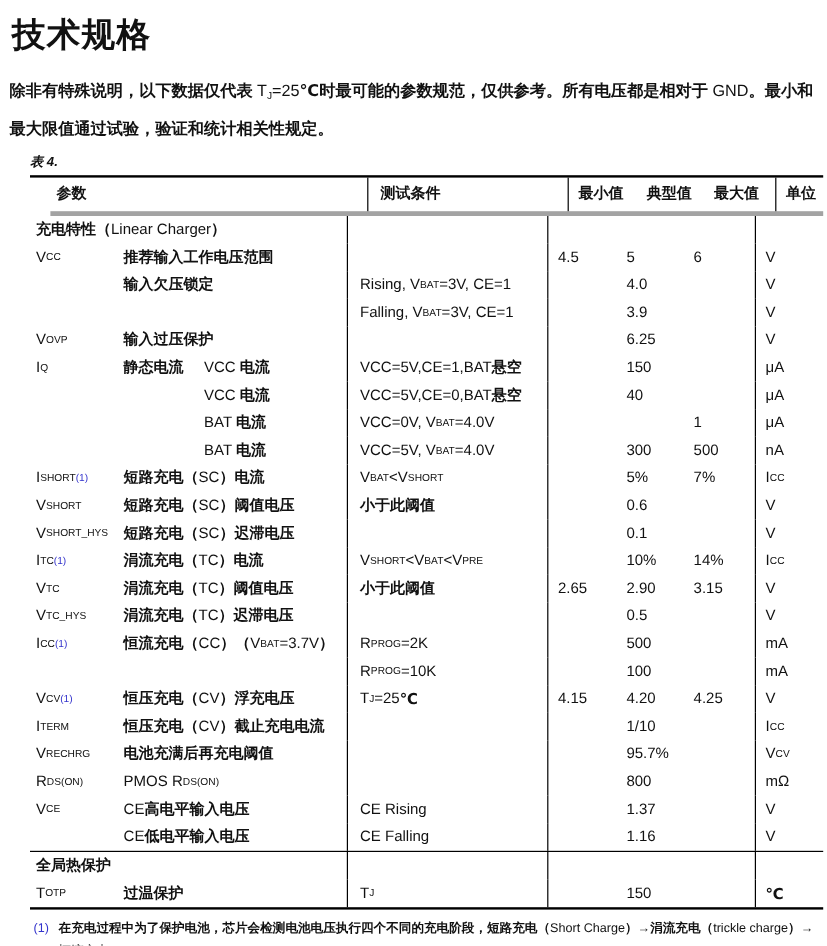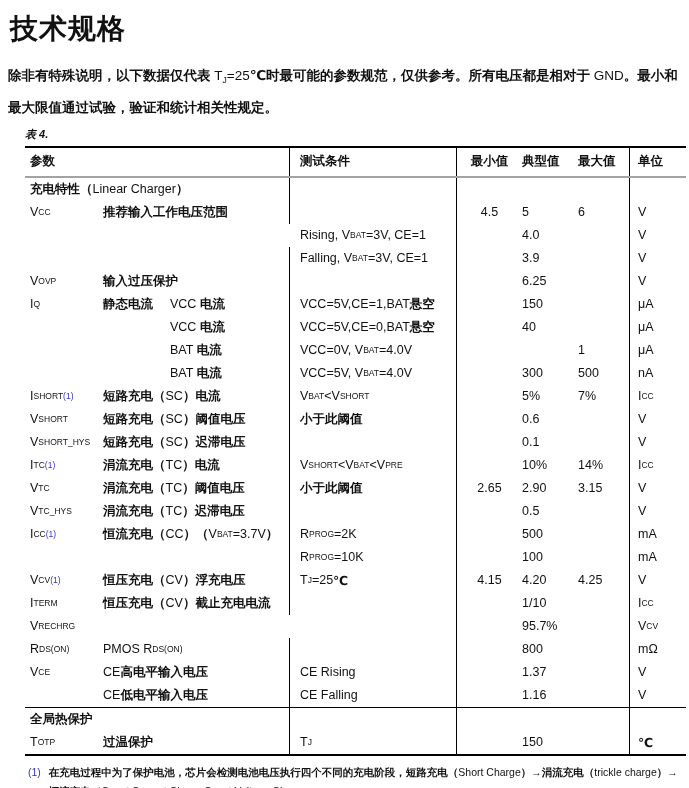--- a/index.html
+++ b/index.html
@@ -7,29 +7,29 @@
        font-family:"Liberation Sans","DejaVu Sans",sans-serif;}
   .page{padding:8px 0 0 8px;}
   h1{font-size:28px;font-weight:700;margin:2px 0 14px 2px;letter-spacing:1px;}
   .intro{width:676px;font-size:13.5px;line-height:27px;margin:0 0 6px 0;}
   .cjk{font-weight:700;}
   .caption{margin:2px 0 4px 17px;font-size:11px;font-style:italic;font-weight:700;}
   .spec-table{margin-left:17px;width:661px;
               border-top:2px solid #000;border-bottom:2px solid #000;}
   .trow{display:grid;grid-template-columns:78px 187px 167px 57px 56px 60px 56px;}
   .trow.rule-top{border-top:1.5px solid #000;}
-  .hrow{border-bottom:2px solid #a3a3a3;}
+  .hrow{border-bottom:4px solid #a3a3a3;margin-left:17px;}
   .c{display:flex;align-items:center;height:23px;font-size:12.5px;white-space:nowrap;}
   .hrow .c{height:28px;font-weight:700;}
   .br{border-right:1px solid #000;}
   .c-param{grid-column:1/3;padding-left:5px;}
   .c-sym{grid-column:1;padding-left:5px;}
   .c-desc{grid-column:2;}
   .c-cond{grid-column:3;padding-left:10px;align-items:center;}
-  .c-min{grid-column:4;padding-left:8px;justify-content:center;}
+  .c-min{grid-column:4;padding-left:8px;}
   .c-typ{grid-column:5;padding-left:8px;}
   .c-max{grid-column:6;padding-left:8px;}
   .c-unit{grid-column:7;padding-left:8px;}
   .d1{display:inline-block;width:67px;}
   sub{font-size:8.5px;vertical-align:-2.5px;letter-spacing:0;}
   sup{font-size:8.5px;vertical-align:3.5px;}
   sup.fnref{color:var(--link,#3333cc);}
   .footnote{display:flex;margin:7px 0 0 20px;width:652px;
             font-size:10.5px;line-height:19px;}
   .fn-num{color:var(--link,#3333cc);margin-right:8px;white-space:nowrap;}
@@ -78,20 +78,23 @@
           <span class="cjk">推荐输入工作电压范围</span>
         </div>
         <div class="c c-cond br"></div>
         <div class="c c-min">4.5</div>
         <div class="c c-typ">5</div>
         <div class="c c-max br">6</div>
         <div class="c c-unit">V</div>
       </div>
       <div class="trow">
         <div class="c c-sym"></div>
+        <div class="c c-desc br">
+          <span class="cjk">输入欠压锁定</span>
+        </div>
         <div class="c c-cond br">Rising, V<sub>BAT</sub>=3V, CE=1</div>
         <div class="c c-min"></div>
         <div class="c c-typ">4.0</div>
         <div class="c c-max br"></div>
         <div class="c c-unit">V</div>
       </div>
       <div class="trow">
         <div class="c c-sym"></div>
         <div class="c c-desc br"></div>
         <div class="c c-cond br">Falling, V<sub>BAT</sub>=3V, CE=1</div>
@@ -248,20 +251,23 @@
         <div class="c c-sym">I<sub>TERM</sub></div>
         <div class="c c-desc br"><span class="cjk">恒压充电（</span>CV<span class="cjk">）截止充电电流</span></div>
         <div class="c c-cond br"></div>
         <div class="c c-min"></div>
         <div class="c c-typ">1/10</div>
         <div class="c c-max br"></div>
         <div class="c c-unit">I<sub>CC</sub></div>
       </div>
       <div class="trow">
         <div class="c c-sym">V<sub>RECHRG</sub></div>
+        <div class="c c-desc br">
+          <span class="cjk">电池充满后再充电阈值</span>
+        </div>
         <div class="c c-cond br"></div>
         <div class="c c-min"></div>
         <div class="c c-typ">95.7%</div>
         <div class="c c-max br"></div>
         <div class="c c-unit">V<sub>CV</sub></div>
       </div>
       <div class="trow">
         <div class="c c-sym">R<sub>DS(ON)</sub></div>
         <div class="c c-desc br">PMOS R<sub>DS(ON)</sub></div>
         <div class="c c-cond br"></div>

